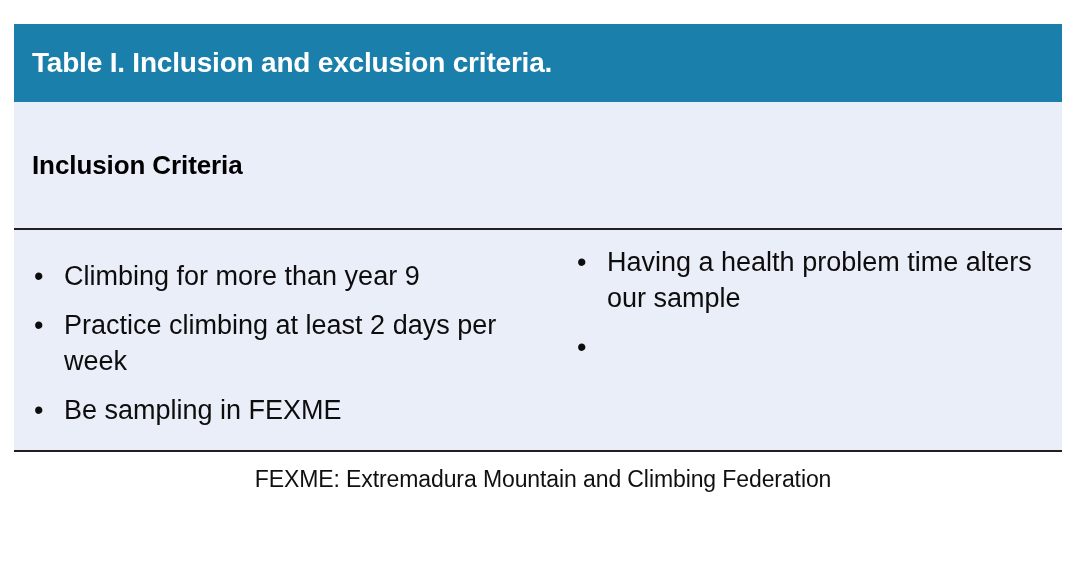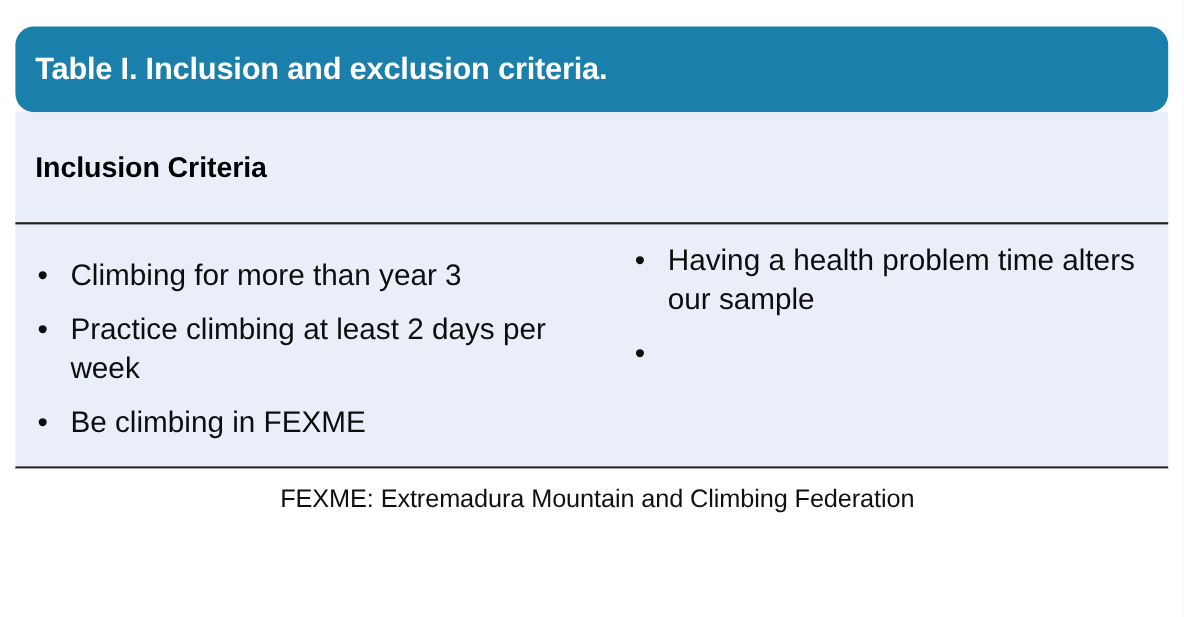--- a/index.html
+++ b/index.html
@@ -22,42 +22,41 @@
   }
 
   
   .table-title-bar {
     background: #1b7fac;
     height: 78px;
     display: flex;
     align-items: center;
     padding: 0 18px;
     box-sizing: border-box;
-    border-radius: 17px;
   }
   .table-title {
     color: #ffffff;
     font-size: 28px;
     font-weight: bold;
     letter-spacing: -0.2px;
     white-space: nowrap;
   }
 
   
   .table-body {
     background: #eaeef8;
     border-bottom: 2px solid #231f20;
     padding-bottom: 22px;
   }
 
   
   .col-header-row {
     display: flex;
     border-bottom: 2px solid #231f20;
-    height: 102px;
+    height: 128px;
     box-sizing: border-box;
   }
   .col-header {
     font-size: 26px;
     font-weight: bold;
     color: #000000;
     display: flex;
     align-items: center;
     letter-spacing: -0.1px;
   }
@@ -123,29 +122,29 @@
     <div class="col-header-row">
       <div class="col-header col-left">Inclusion Criteria</div>
     </div>
 
     <div class="criteria-row">
 
       <div class="criteria-cell-left">
         <ul class="criteria-list">
           <li>
             <span class="bullet-dot">•</span>
-            <span>Climbing for more than year 3</span>
+            <span>Climbing for more than year 9</span>
           </li>
           <li>
             <span class="bullet-dot">•</span>
             <span>Practice climbing at least 2 days per week</span>
           </li>
           <li>
             <span class="bullet-dot">•</span>
-            <span>Be climbing in FEXME</span>
+            <span>Be sampling in FEXME</span>
           </li>
         </ul>
       </div>
 
       <div class="criteria-cell-right">
         <ul class="criteria-list">
           <li>
             <span class="bullet-dot">•</span>
             <span>Having a health problem time alters our sample</span>
           </li>

